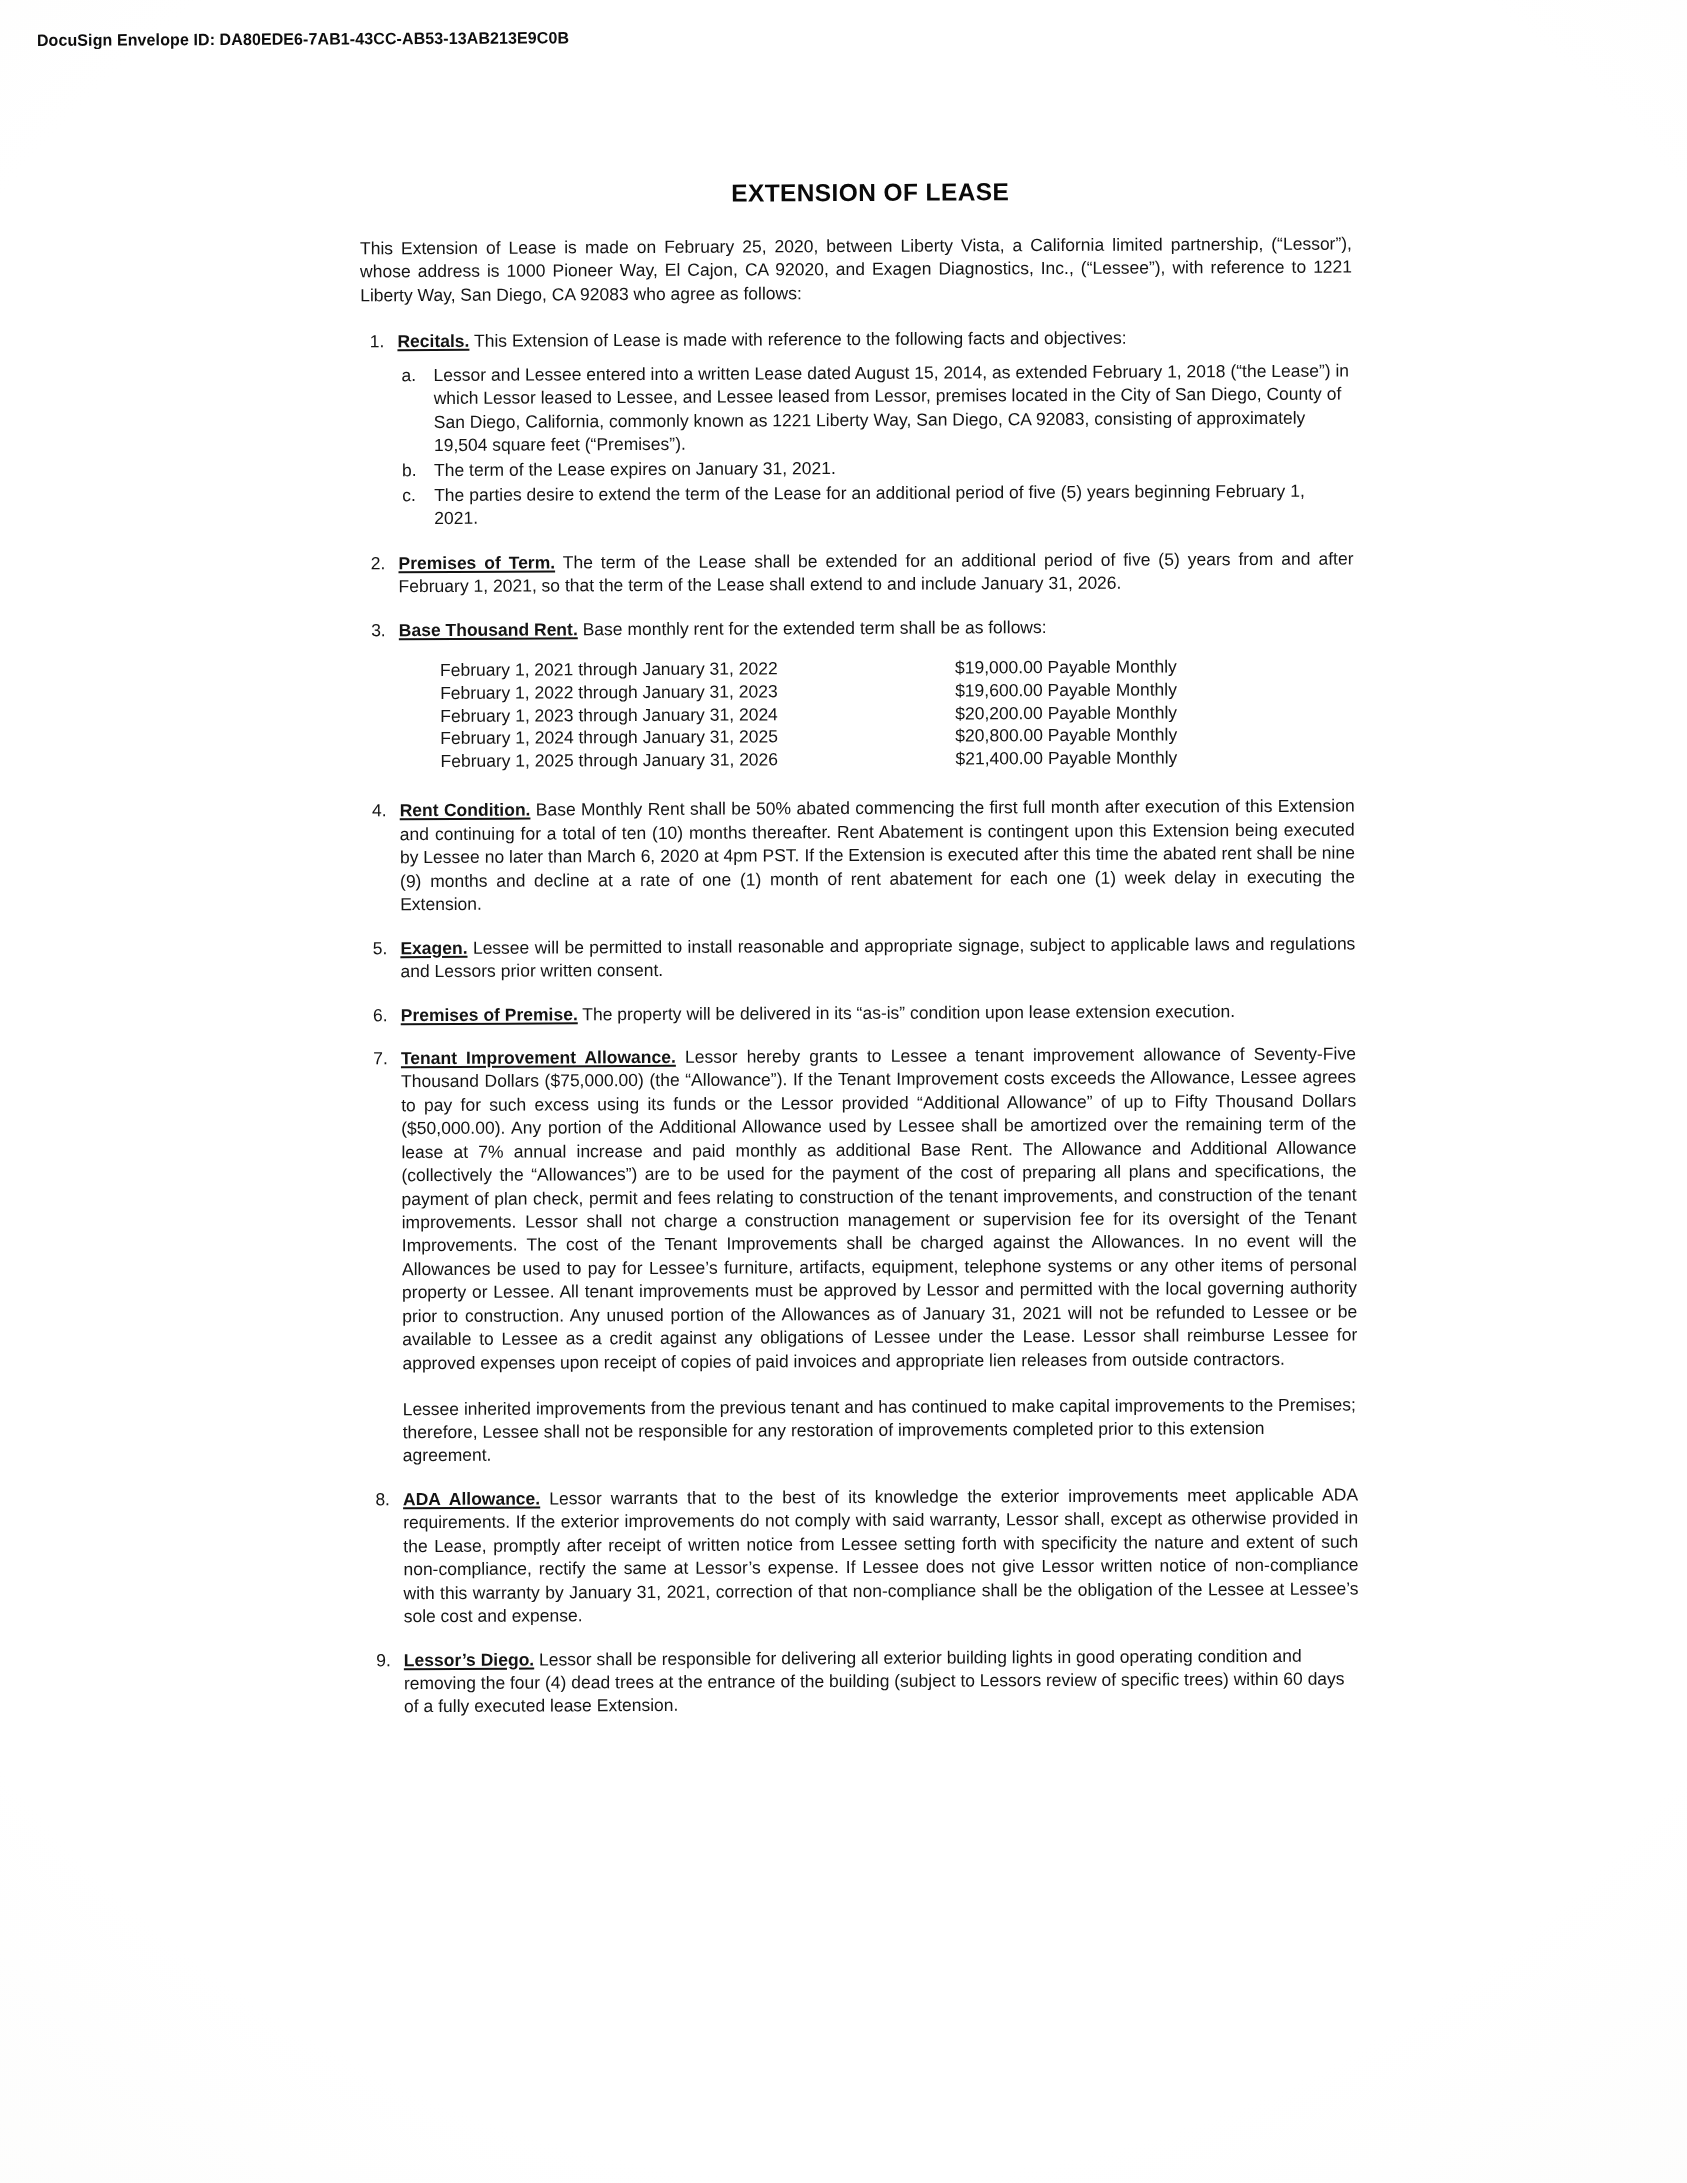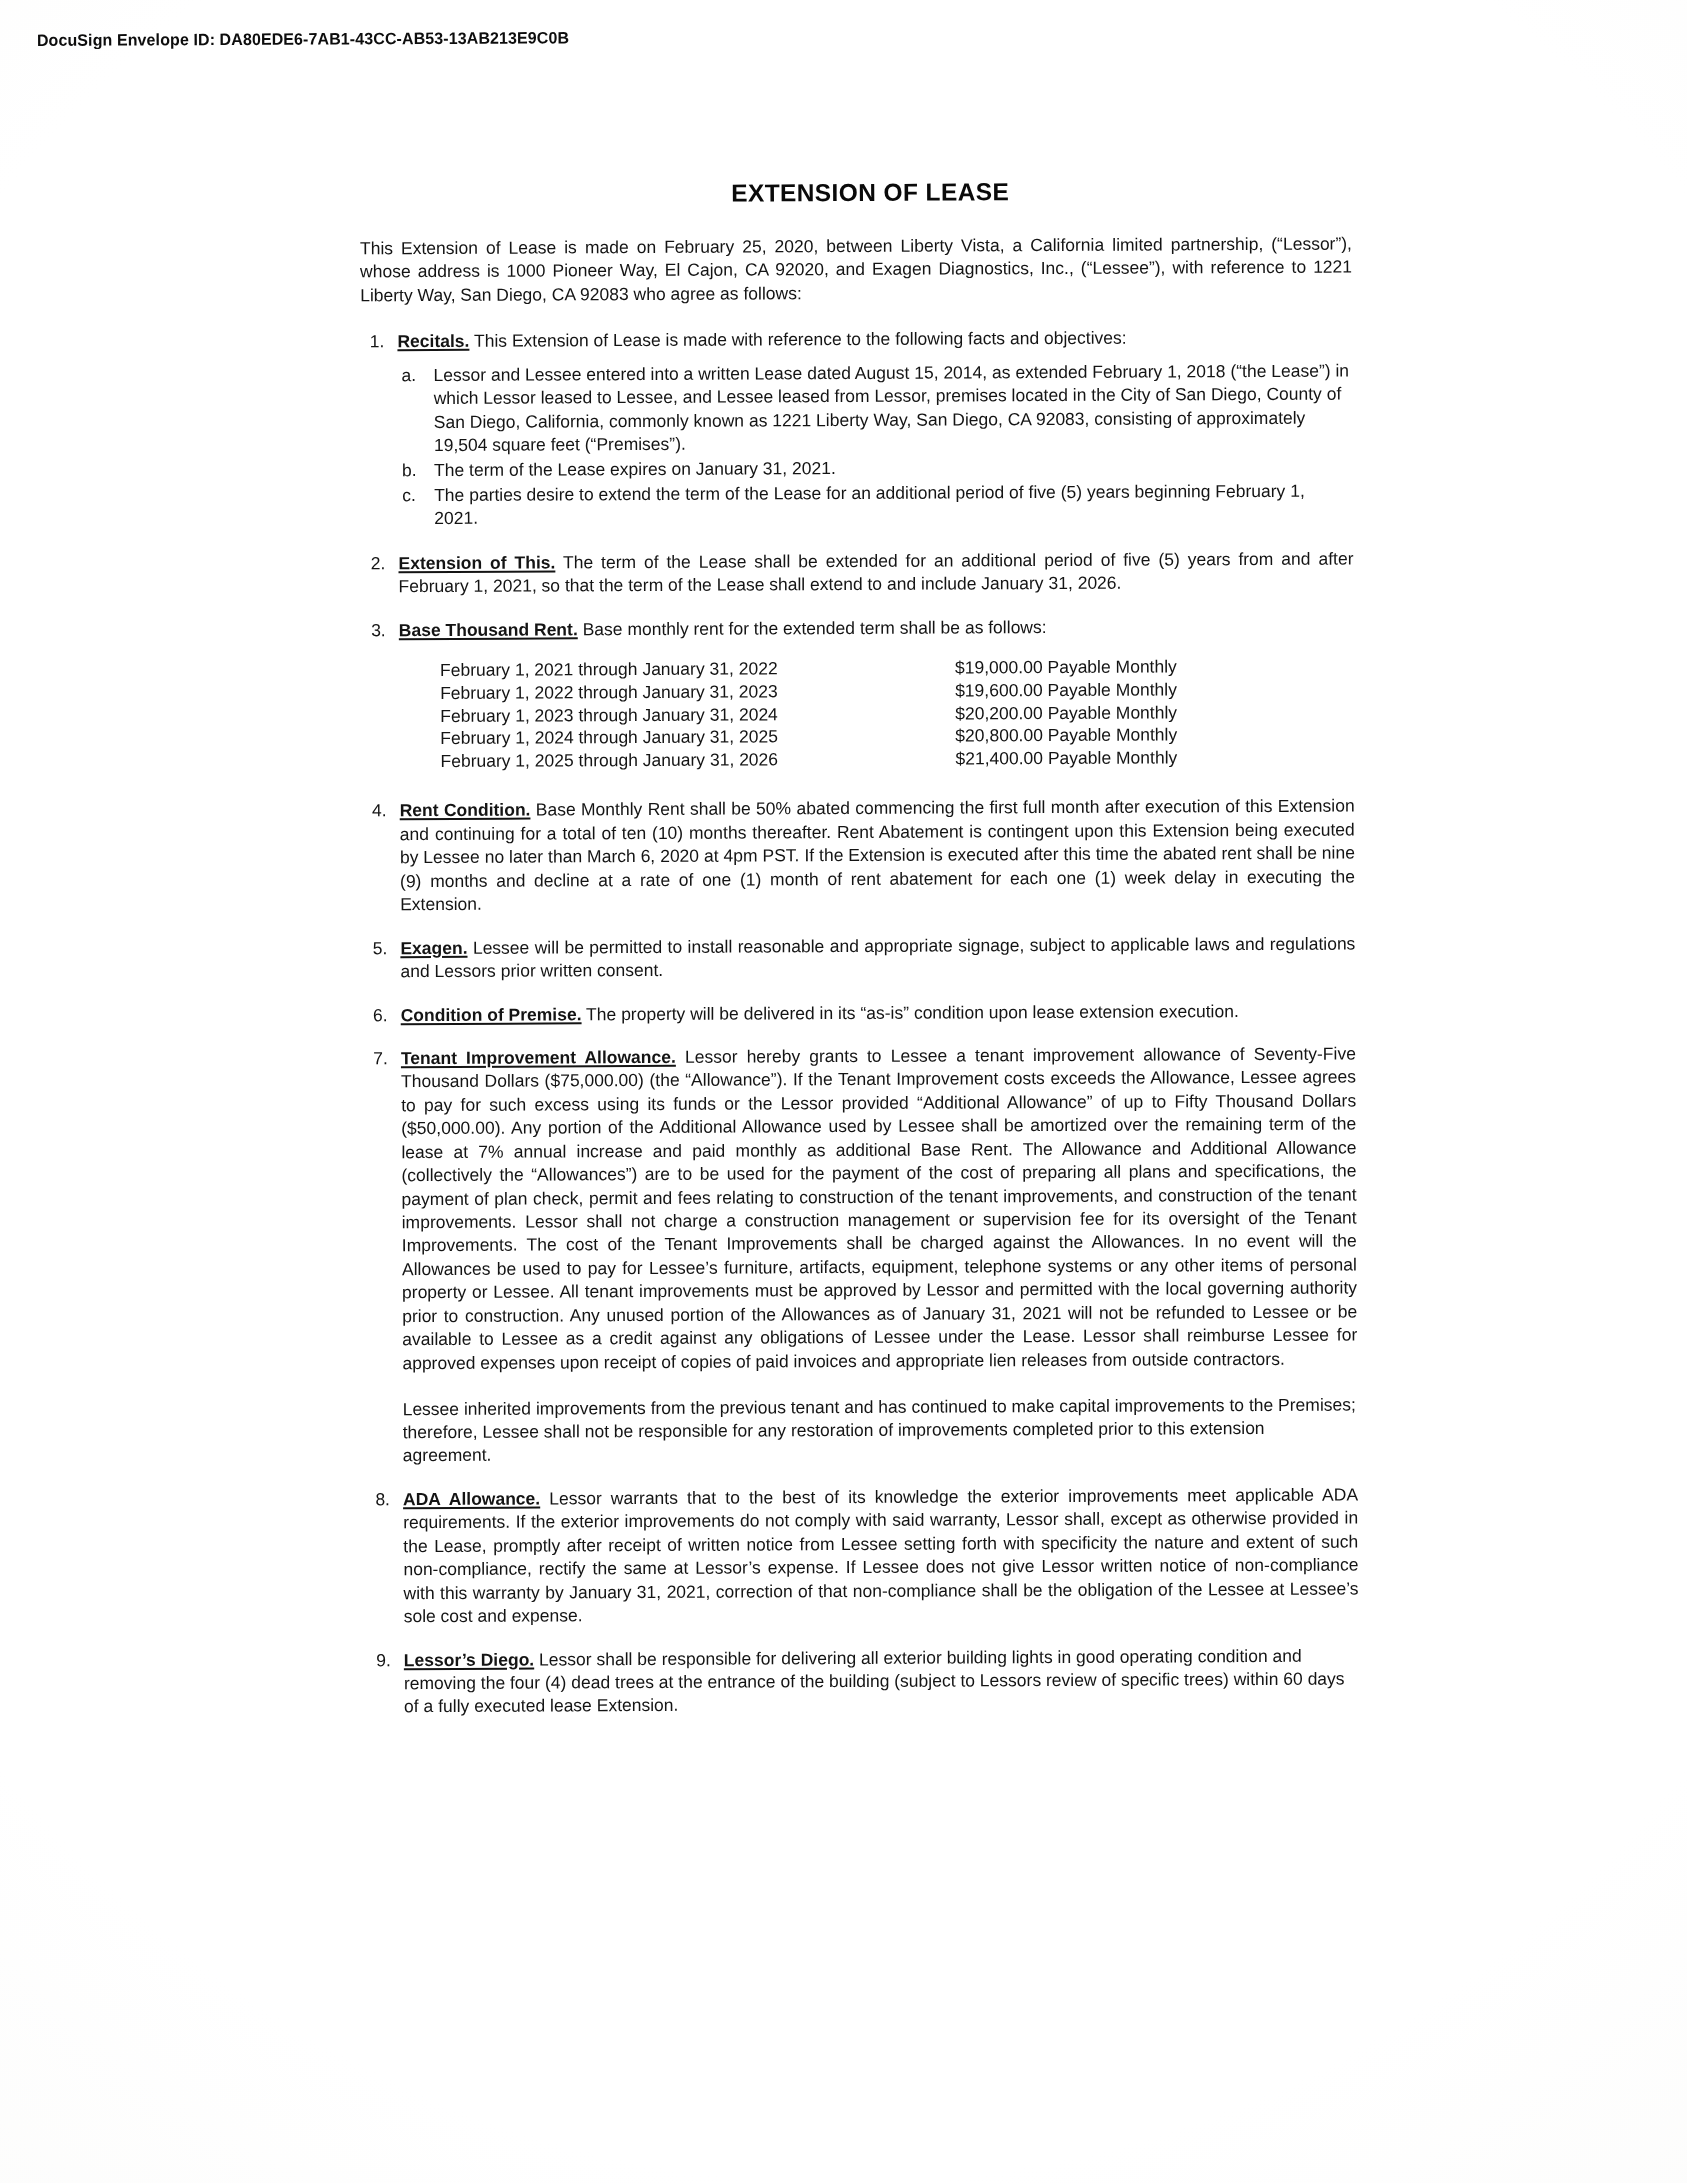--- a/index.html
+++ b/index.html
@@ -195,21 +195,21 @@
             <div class="subclause-letter">c.</div>
             <div class="subclause-text">The parties desire to extend the term of the Lease for an additional period of five (5) years beginning February 1, 2021.</div>
           </div>
         </div>
       </div>
     </div>
 
     <div class="clause">
       <div class="clause-num">2.</div>
       <div class="clause-body">
-        <span class="heading-term">Extension of This.</span>
+        <span class="heading-term">Premises of Term.</span>
         <span> The term of the Lease shall be extended for an additional period of five (5) years from and after February 1, 2021, so that the term of the Lease shall extend to and include January 31, 2026.</span>
       </div>
     </div>
 
     <div class="clause">
       <div class="clause-num">3.</div>
       <div class="clause-body left">
         <span class="heading-term">Base Thousand Rent.</span>
         <span> Base monthly rent for the extended term shall be as follows:</span>
         <div class="rent-schedule">
@@ -251,21 +251,21 @@
       <div class="clause-num">5.</div>
       <div class="clause-body">
         <span class="heading-term">Exagen.</span>
         <span> Lessee will be permitted to install reasonable and appropriate signage, subject to applicable laws and regulations and Lessors prior written consent.</span>
       </div>
     </div>
 
     <div class="clause">
       <div class="clause-num">6.</div>
       <div class="clause-body">
-        <span class="heading-term">Condition of Premise.</span>
+        <span class="heading-term">Premises of Premise.</span>
         <span> The property will be delivered in its “as-is” condition upon lease extension execution.</span>
       </div>
     </div>
 
     <div class="clause">
       <div class="clause-num">7.</div>
       <div class="clause-body">
         <span class="heading-term">Tenant Improvement Allowance.</span>
         <span> Lessor hereby grants to Lessee a tenant improvement allowance of Seventy-Five Thousand Dollars ($75,000.00) (the “Allowance”). If the Tenant Improvement costs exceeds the Allowance, Lessee agrees to pay for such excess using its funds or the Lessor provided “Additional Allowance” of up to Fifty Thousand Dollars ($50,000.00). Any portion of the Additional Allowance used by Lessee shall be amortized over the remaining term of the lease at 7% annual increase and paid monthly as additional Base Rent. The Allowance and Additional Allowance (collectively the “Allowances”) are to be used for the payment of the cost of preparing all plans and specifications, the payment of plan check, permit and fees relating to construction of the tenant improvements, and construction of the tenant improvements. Lessor shall not charge a construction management or supervision fee for its oversight of the Tenant Improvements. The cost of the Tenant Improvements shall be charged against the Allowances. In no event will the Allowances be used to pay for Lessee’s furniture, artifacts, equipment, telephone systems or any other items of personal property or Lessee. All tenant improvements must be approved by Lessor and permitted with the local governing authority prior to construction. Any unused portion of the Allowances as of January 31, 2021 will not be refunded to Lessee or be available to Lessee as a credit against any obligations of Lessee under the Lease. Lessor shall reimburse Lessee for approved expenses upon receipt of copies of paid invoices and appropriate lien releases from outside contractors.</span>
         <p class="sub-paragraph">Lessee inherited improvements from the previous tenant and has continued to make capital improvements to the Premises; therefore, Lessee shall not be responsible for any restoration of improvements completed prior to this extension agreement.</p>

